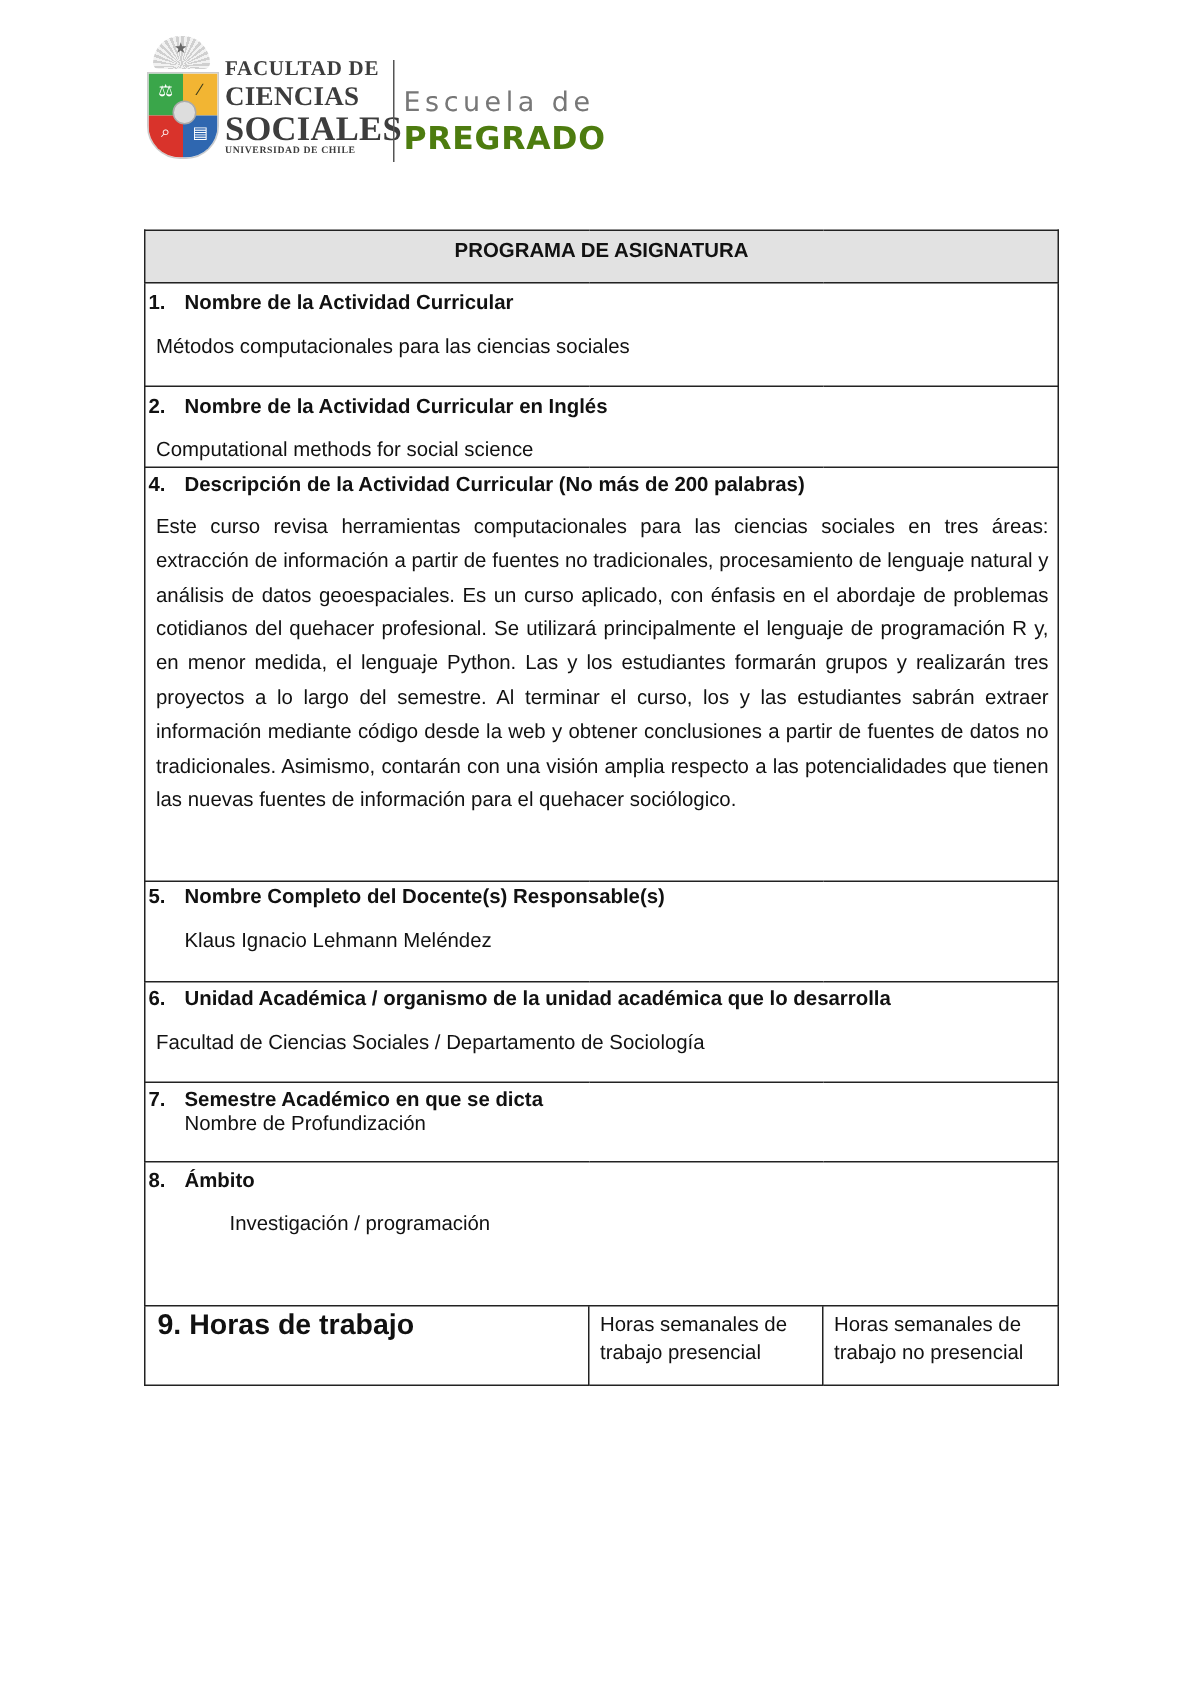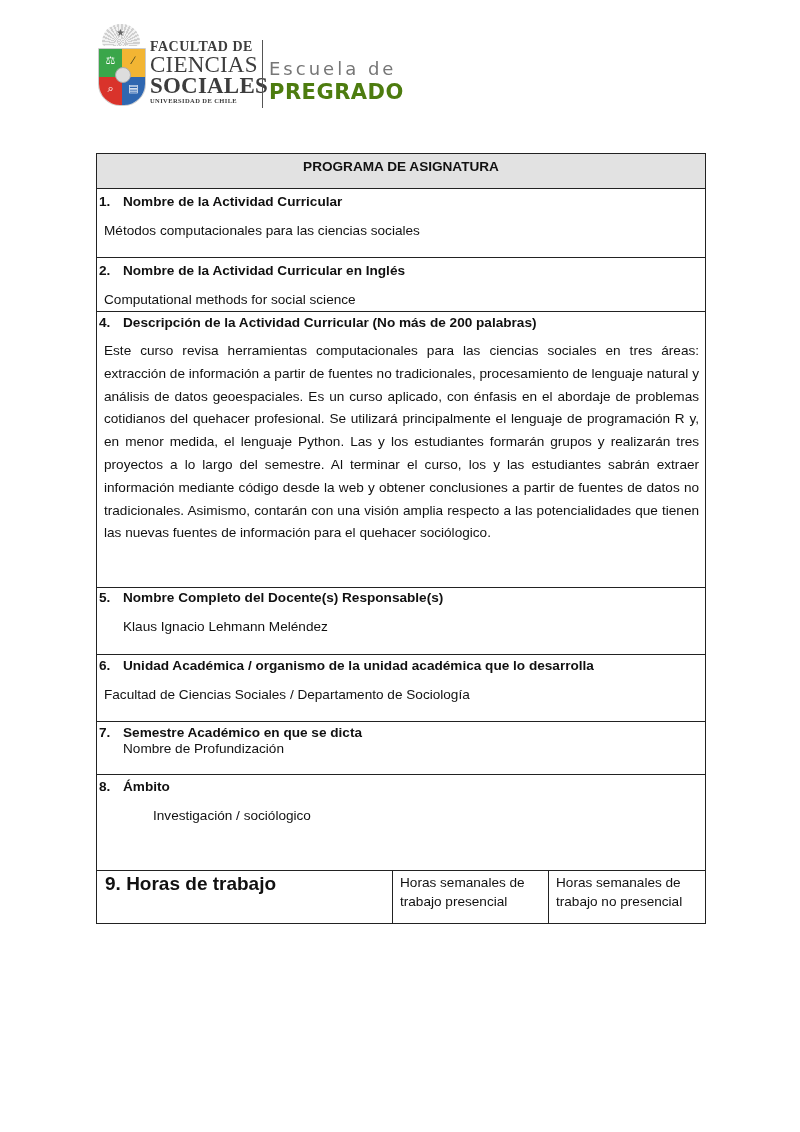--- a/index.html
+++ b/index.html
@@ -19,21 +19,21 @@
   .q1 { left: 0; top: 0; background: #3aa64a; }
   .q2 { right: 0; top: 0; background: #f2b533; }
   .q3 { left: 0; bottom: 0; background: #d9332b; }
   .q4 { right: 0; bottom: 0; background: #2f67b0; }
   .q-glyph { position: absolute; width: 100%; text-align: center; top: 5px; color: #fff; font-size: 11px; }
   .center-tri { position: absolute; left: 16px; top: 18px; width: 14px; height: 14px; border-radius: 50%;
                 background: #ddd; border: 1px solid #aaa; }
 
   .fac-text { position: absolute; left: 54px; top: 16px; font-family: "Liberation Serif", serif; color: #3d3d3d; }
   .fac-line1 { font-size: 14px; font-weight: bold; letter-spacing: 0.5px; line-height: 14px; }
-  .fac-line2 { font-size: 23px; font-weight: normal; line-height: 21px; letter-spacing: 0.2px; }
+  .fac-line2 { font-size: 18px; font-weight: bold; line-height: 21px; letter-spacing: 0.2px; }
   .fac-line3 { font-size: 23px; font-weight: bold; line-height: 21px; letter-spacing: 0.2px; }
   .fac-line4 { font-size: 6.5px; font-weight: bold; letter-spacing: 0.4px; line-height: 9px; }
   .logo-divider { position: absolute; left: 166px; top: 16px; width: 1px; height: 68px; background: #555; }
   .escuela { position: absolute; left: 173px; top: 34px; color: #777; }
   .escuela-1 { font-size: 18px; letter-spacing: 3px; line-height: 22px; font-family: "DejaVu Sans", sans-serif; }
   .escuela-2 { font-size: 21px; font-weight: bold; letter-spacing: 0.5px; line-height: 24px; color: #4d7c0f; font-family: "DejaVu Sans", sans-serif; }
 
   
   .doc-table { position: absolute; left: 96px; top: 153px; width: 609px;
                border-collapse: collapse; table-layout: fixed; font-size: 13.6px; }
@@ -129,21 +129,21 @@
   </tr>
   <tr>
     <td colspan="3" style="height:52px">
       <span class="sec-head" style="padding-top:3px"><span class="num">7.</span><span>Semestre Académico en que se dicta</span></span>
       <span class="sec-val indent" style="padding-top:1px">Nombre de Profundización</span>
     </td>
   </tr>
   <tr>
     <td colspan="3" style="height:95px">
       <span class="sec-head" style="padding-top:4px"><span class="num">8.</span><span>Ámbito</span></span>
-      <span class="sec-val indent2" style="padding-top:14px">Investigación / sociólogico</span>
+      <span class="sec-val indent2" style="padding-top:14px">Investigación / programación</span>
     </td>
   </tr>
   <tr>
     <td style="height:52px">
       <span class="hours-head"><span>9.</span> <span>Horas de trabajo</span></span>
     </td>
     <td>
       <span class="hours-col">Horas semanales de trabajo presencial</span>
     </td>
     <td>

